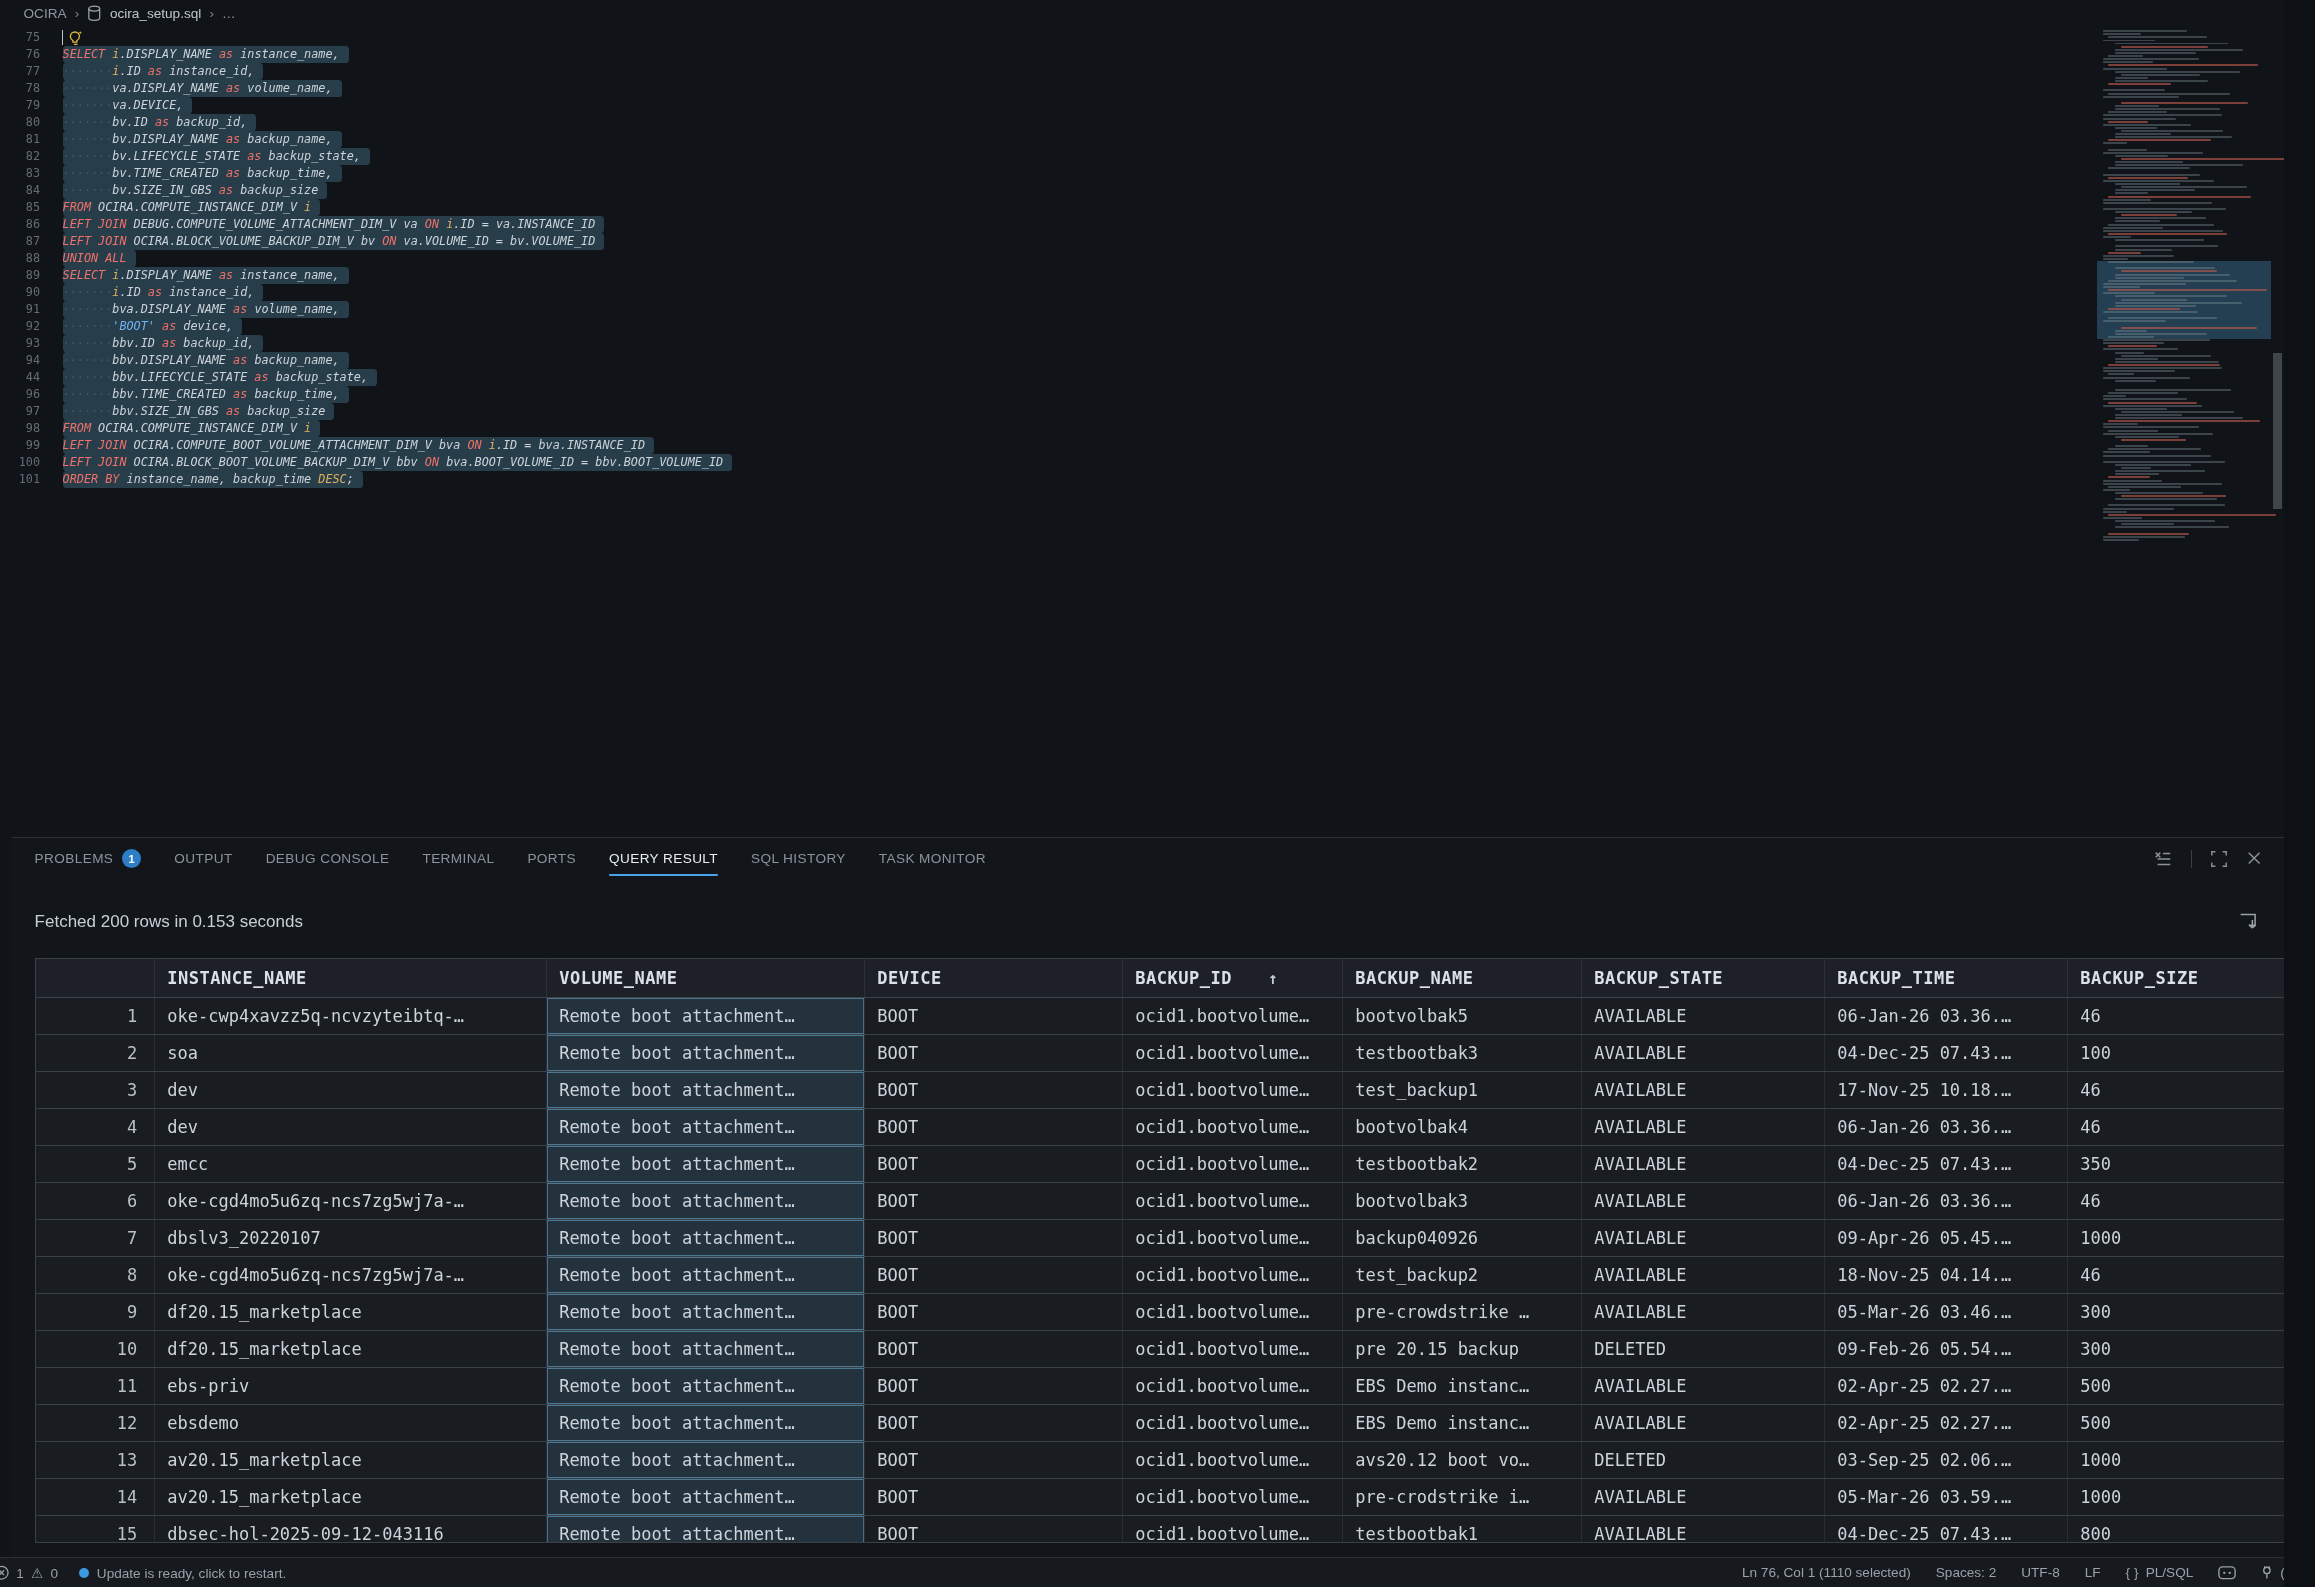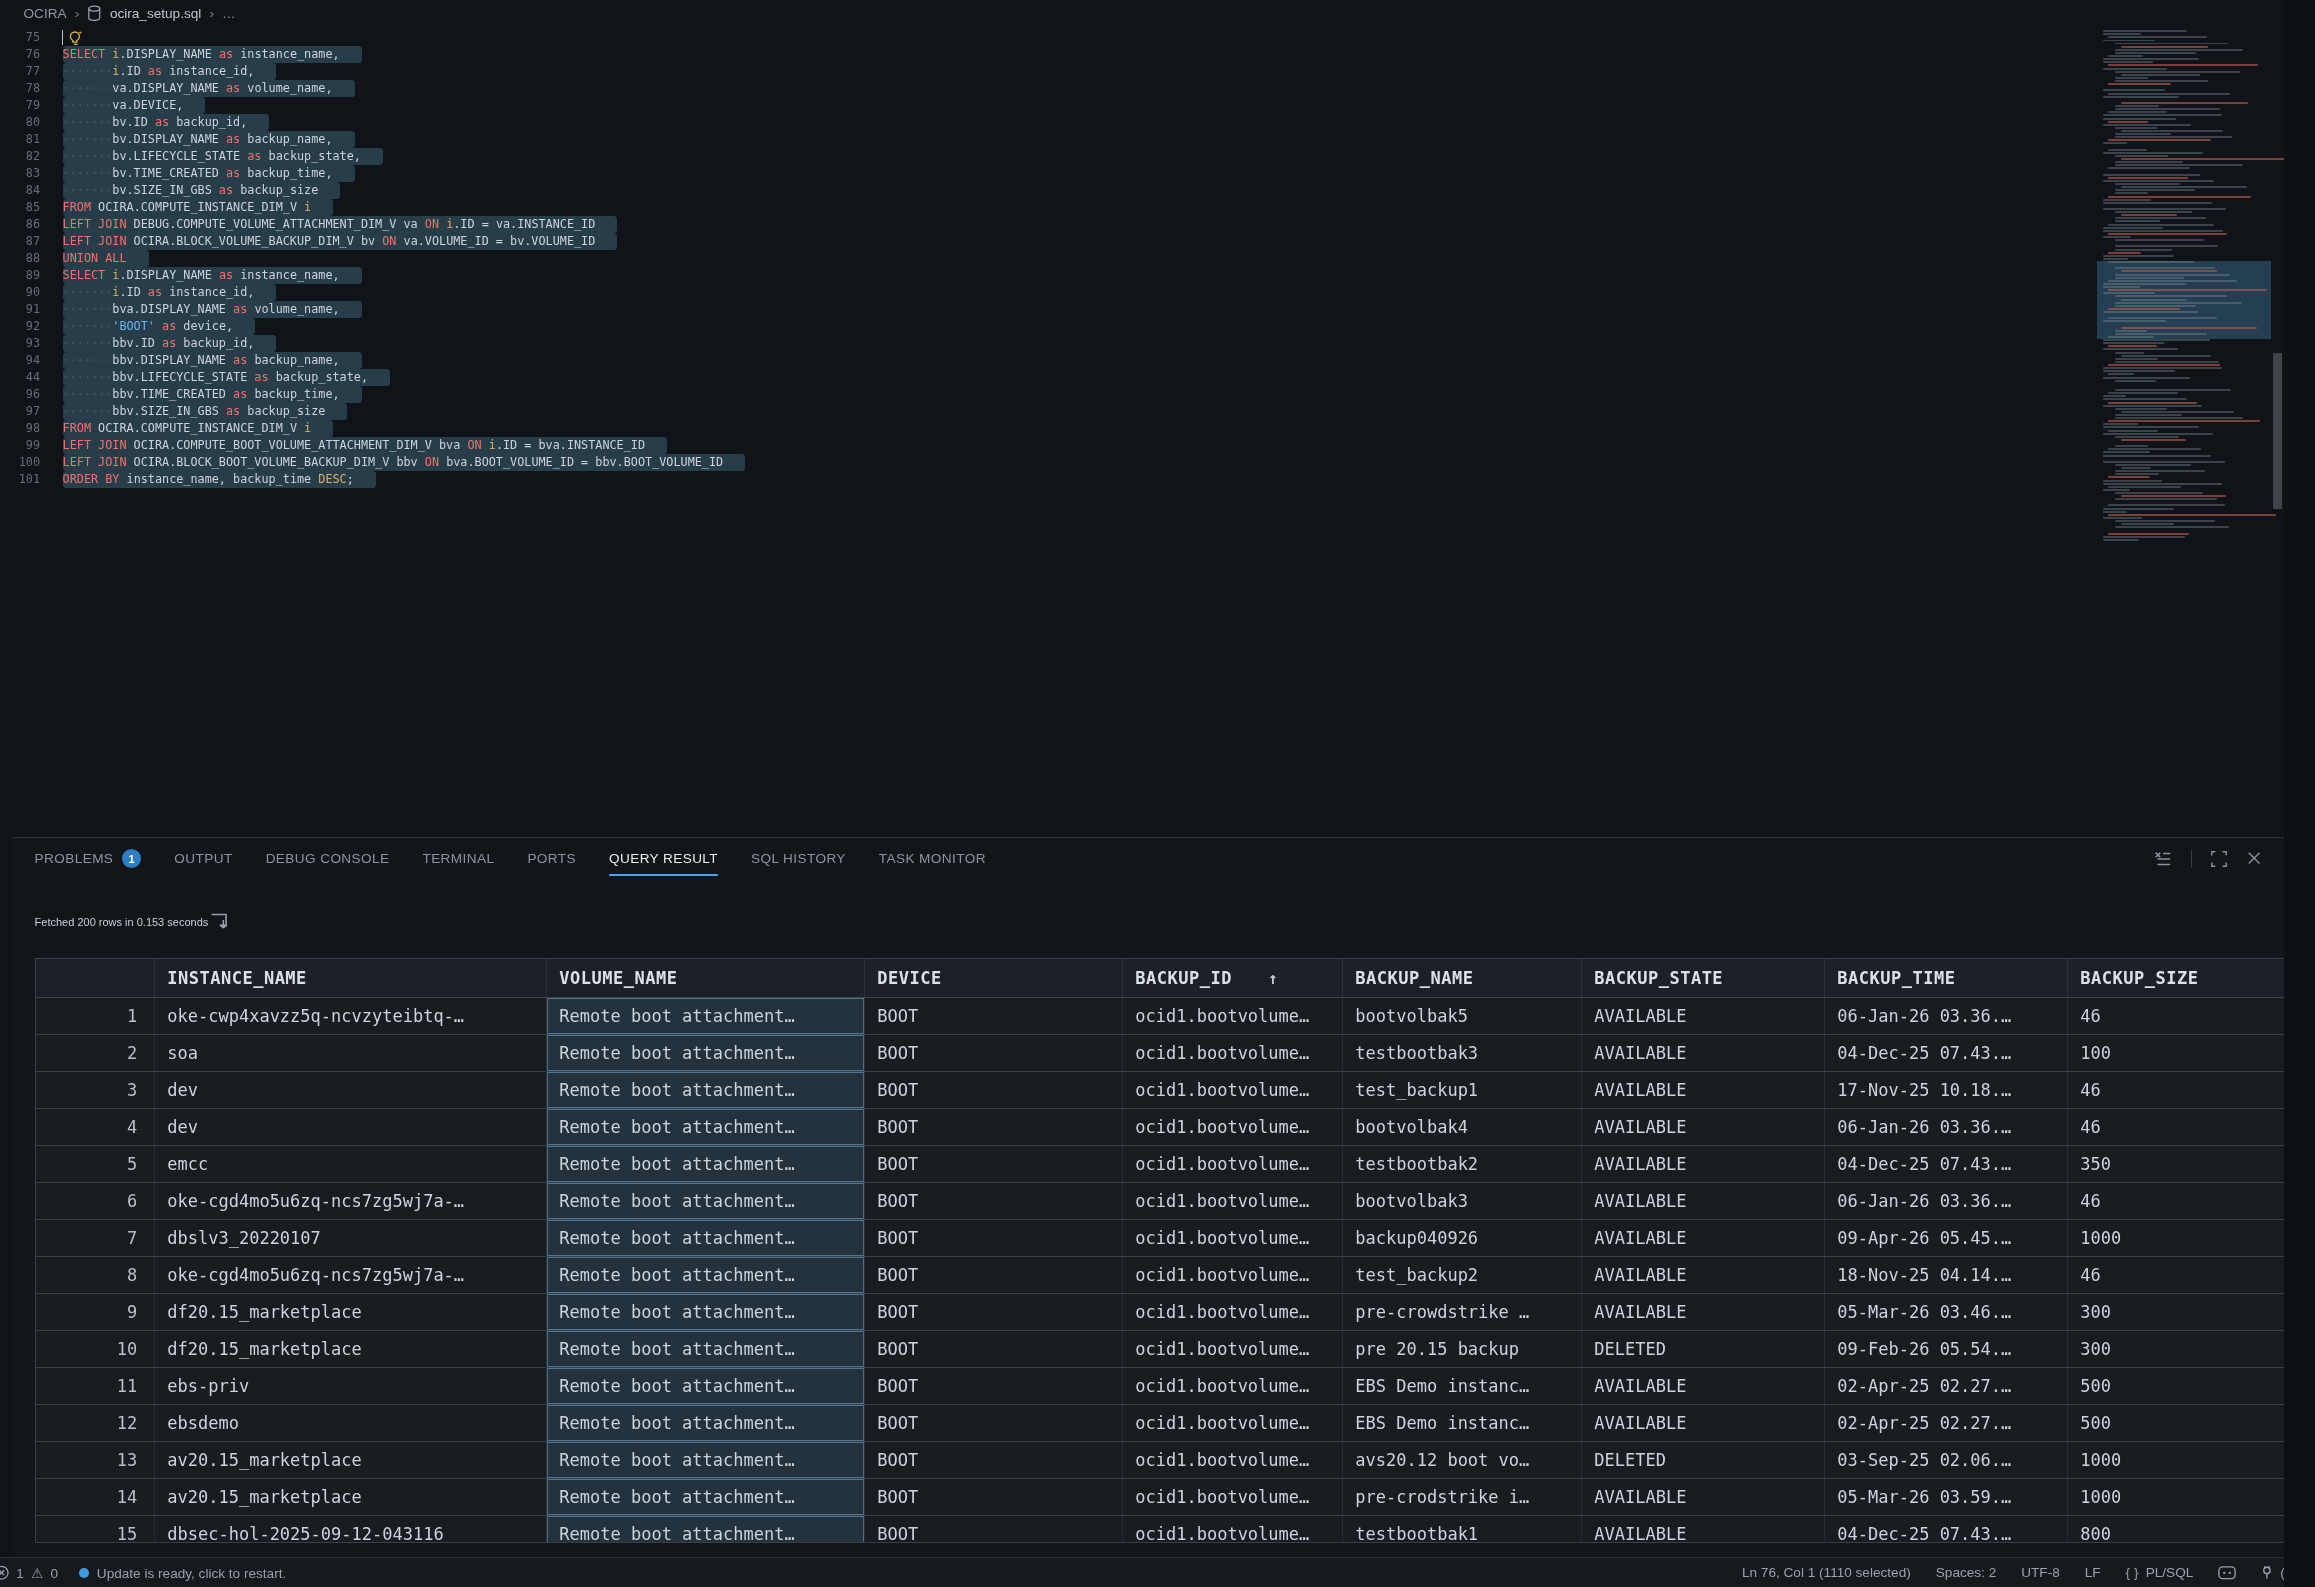--- a/index.html
+++ b/index.html
@@ -10,21 +10,21 @@
               padding-left:23.5px;gap:8.1px;font-size:13.6px;color:#8f969e;background:#101419;z-index:5;}
   .breadcrumb .file{color:#bfc6cd;}
   .breadcrumb .sep{color:#7a828a;font-size:13.6px;}
   .dbicon{display:inline-flex;align-items:center;}
   
   .editor{position:absolute;top:27px;left:0;right:0;height:810px;background:#101419;overflow:hidden;}
   .lines{margin-top:-15.4px;font-family:"DejaVu Sans Mono", monospace;font-size:11.8px;line-height:17px;}
   .line{display:flex;height:17px;}
   .ln{width:40px;text-align:right;padding-right:8.1px;color:#646d77;flex:none;}
   .lc{position:relative;padding-left:14.5px;white-space:pre;}
-  .sel{display:inline-block;background:#283d4a;border-radius:3.6px;padding-right:22px;}
+  .sel{display:inline-block;background:#283d4a;border-radius:3.6px;padding-right:9px;font-style:italic;}
   .tk-k{color:#f0716a;} .tk-p{color:#ccd3da;} .tk-a{color:#ddb15f;} .tk-s{color:#6fb3f2;} .tk-w{color:#4b5661;}
   .caret{position:absolute;left:13.6px;top:0.9px;width:1.8px;height:15.4px;background:#b9c4cc;}
   .bulb{position:absolute;left:20px;top:0;}
   
   .minimap{position:absolute;top:0;right:12.7px;width:174px;height:552px;}
   .mstripe{position:absolute;height:1.8px;border-radius:0.9px;}
   .mm-sel{position:absolute;left:0;right:0;top:234px;height:78px;background:rgba(62,124,160,.42);}
   .vscroll{position:absolute;top:0;right:0;width:12.7px;height:810px;}
   .vthumb{position:absolute;top:326px;left:1.8px;width:9px;height:156px;background:rgba(121,129,138,.45);}
   
@@ -33,22 +33,22 @@
   .tabs{display:flex;gap:33px;}
   .tab{display:flex;align-items:center;gap:9px;font-size:13.6px;letter-spacing:0.4px;color:#8b939c;
        position:relative;cursor:pointer;}
   .tab.active{color:#e8edf2;}
   .tab.active::after{content:"";position:absolute;left:0;right:0;bottom:2.7px;height:2.7px;background:#4aa3e8;border-radius:0.9px;}
   .badge{display:inline-flex;align-items:center;justify-content:center;width:19px;height:19px;border-radius:50%;
          background:#2d7ec6;color:#fff;font-size:11px;font-weight:bold;}
   .tactions{display:flex;align-items:center;gap:18px;color:#8a9199;}
   .tactions .tsep{width:0.9px;height:18px;background:#3a4047;}
   .icbtn{display:inline-flex;align-items:center;cursor:pointer;}
-  .resultbar{height:36px;margin-top:25px;padding:0 23.5px 0 22.6px;display:flex;align-items:center;
-             font-size:11px;color:#c8cfd6;}
+  .resultbar{height:36px;margin-top:25px;padding:0 23.5px 0 22.6px;display:flex;align-items:center;justify-content:space-between;
+             font-size:17px;color:#c8cfd6;}
   
   .grid{position:absolute;top:120px;left:22.6px;width:2280px;height:583px;overflow:hidden;
         font-family:"DejaVu Sans Mono", monospace;font-size:17px;border:0.9px solid #3a4047;background:#191d22;}
   .hrow{display:flex;height:38px;background:#1d2127;border-bottom:0.9px solid #3c424a;}
   .hcell{display:flex;align-items:center;padding-left:12.7px;font-weight:bold;color:#dbe1e8;letter-spacing:0.5px;
          border-right:0.9px solid #2b3138;box-sizing:border-box;flex:none;}
   .sortarrow{margin-left:36px;font-size:16.3px;color:#c4cbd2;}
   .trow{display:flex;height:37px;border-bottom:0.9px solid #3a4047;box-sizing:border-box;}
   .tcell{display:flex;align-items:center;padding-left:12.7px;color:#ccd3da;border-right:0.9px solid #272d34;
          box-sizing:border-box;flex:none;overflow:hidden;white-space:nowrap;}

